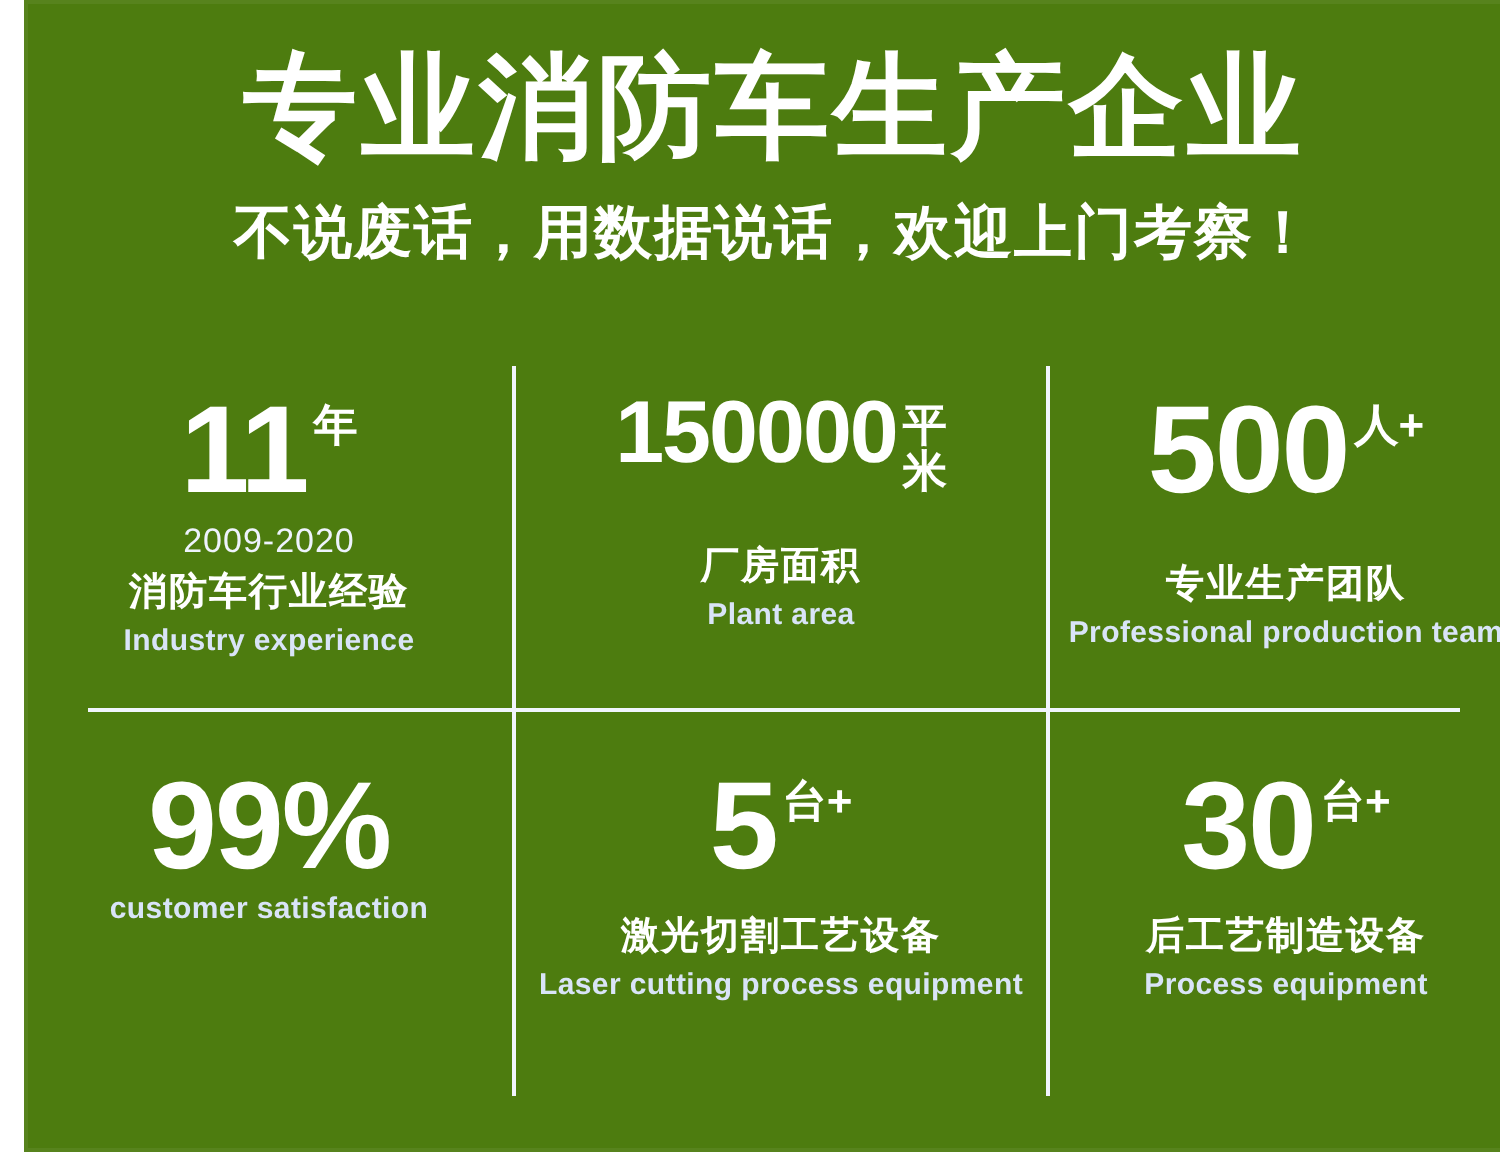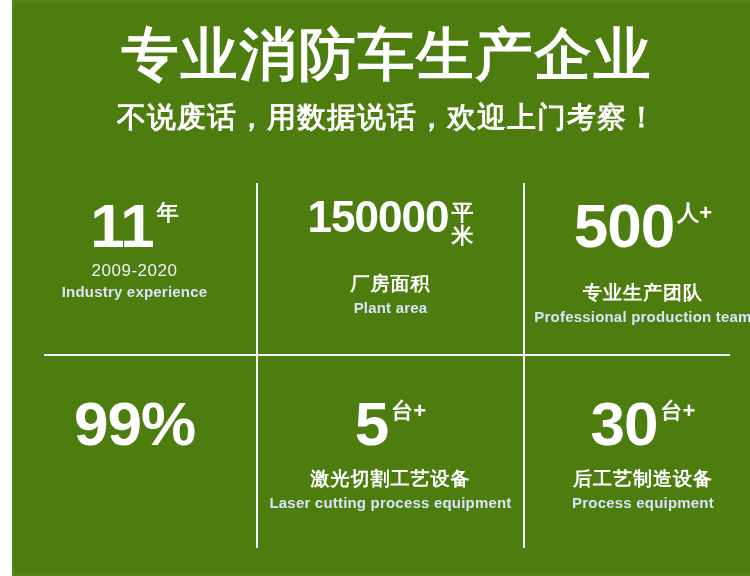--- a/index.html
+++ b/index.html
@@ -68,21 +68,21 @@
     grid-template-rows: 172px 193px;
   }
   .stat-cell {
     position: relative;
     display: flex;
     flex-direction: column;
     align-items: center;
     box-sizing: border-box;
   }
   .cell-r1 { padding-top: 14px; text-align: right; }
-  .cell-r2 { padding-top: 40px; }
+  .cell-r2 { padding-top: 30px; }
 
   
   .numline {
     display: flex;
     align-items: flex-start;
     justify-content: center;
     line-height: 1;
   }
   .bignum {
     color: #ffffff;
@@ -161,20 +161,21 @@
 
     <div class="stat-cell cell-r1">
       <div class="numline">
         <span class="bignum num-lg">11</span>
         <span class="unit inline">
           <span>年</span>
           <span class="plus"></span>
         </span>
       </div>
       <div class="period">2009-2020</div>
+      <div class="cn-label">消防车行业经验</div>
       <div class="en-label">Industry experience</div>
     </div>
 
     <div class="stat-cell cell-r1">
       <div class="numline">
         <span class="bignum num-xl">150000</span>
         <span class="unit">
           <span>平</span>
           <span>米</span>
         </span>
@@ -192,20 +193,21 @@
         </span>
       </div>
       <div class="cn-label" style="margin-top:28px;">专业生产团队</div>
       <div class="en-label">Professional production team</div>
     </div>
 
     <div class="stat-cell cell-r2">
       <div class="numline">
         <span class="bignum num-lg">99%</span>
       </div>
+      <div class="en-label">customer satisfaction</div>
     </div>
 
     <div class="stat-cell cell-r2">
       <div class="numline">
         <span class="bignum num-lg">5</span>
         <span class="unit inline">
           <span>台</span>
           <span class="plus">+</span>
         </span>
       </div>

